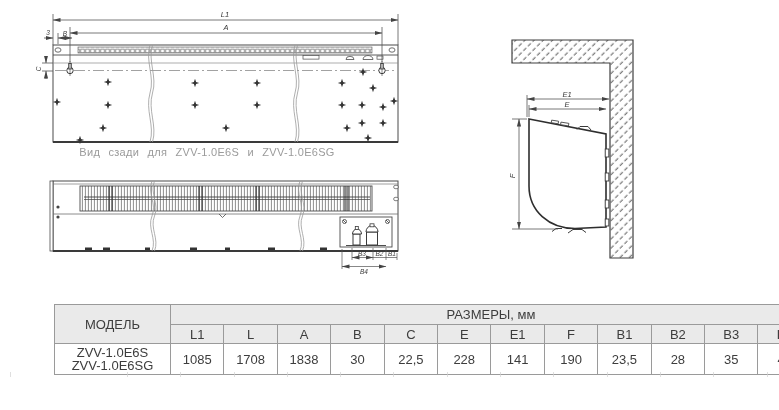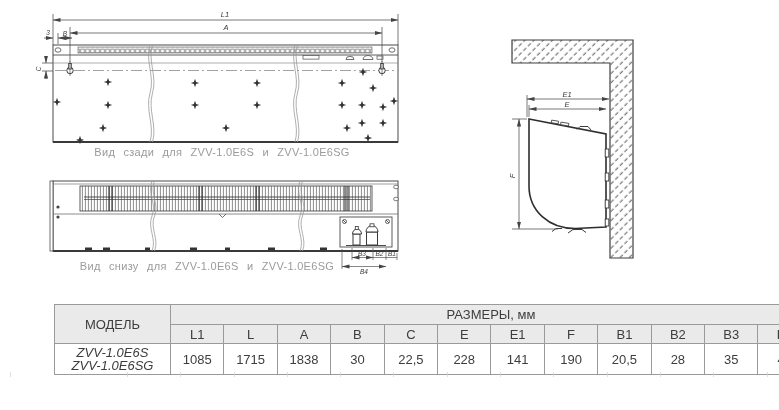--- a/index.html
+++ b/index.html
@@ -1,32 +1,32 @@
 <!DOCTYPE html>
 <html><head>
 <meta charset="utf-8">
 <style>
   html,body{margin:0;padding:0;background:#fff;}
   .page{position:relative;width:779px;height:410px;background:#ffffff;overflow:hidden;
         font-family:"Liberation Sans",sans-serif;border-radius:8px;}
   .drawing-layer{position:absolute;left:0;top:0;}
   .caption{position:absolute;width:270px;text-align:center;font-size:11px;color:#9b9b9b;
            letter-spacing:0.3px;word-spacing:5px;white-space:nowrap;}
-  .caption-rear{left:87px;top:146px;text-align:center;}
+  .caption-rear{left:72px;top:146px;text-align:center;}
   .caption-bottom{left:72px;top:260px;}
 
   .dim-table{position:absolute;left:10px;top:304px;width:758px;border-collapse:collapse;
              table-layout:fixed;font-size:13px;color:#3d3d3d;border:1px solid #7c7c7c;margin-left:44px;}
   .dim-table th,.dim-table td{border:1px solid #9a9a9a;text-align:center;vertical-align:middle;
              font-weight:normal;padding:0;}
   .dim-table .hdr{background:#eaeaea;}
   .dim-table .r1 th{height:19px;}
   .dim-table .r2 th{height:18px;}
   .dim-table .r3 td{height:30px;background:#ffffff;}
-  .model-cell{line-height:13px;font-style:italic;}
+  .model-cell{line-height:13px;}
   .stub-row{position:absolute;left:10px;top:372px;width:758px;height:5px;display:flex;opacity:.7;}
   .stub-row .stub{border-right:1px solid #d2d2d2;flex:0 0 52.3px;}
   .stub-row .stub.first{flex:0 0 116px;border-left:1px solid #d2d2d2;}
   text{font-family:"Liberation Sans",sans-serif;}
   .dimlbl{font-size:7.5px;font-style:italic;fill:#3a3a3a;}
   .dimlbl-sm{font-size:6.5px;font-style:italic;fill:#3a3a3a;}
 </style>
 </head>
 <body>
 
@@ -239,21 +239,20 @@
       <g stroke="#555" stroke-width="0.8" fill="none">
         <line x1="512" y1="119" x2="527" y2="119"></line>
         <line x1="512" y1="229" x2="558" y2="229"></line>
         <line x1="519" y1="119" x2="519" y2="229" marker-start="url(#arrS)" marker-end="url(#arrE)"></line>
       </g>
       <text class="dimlbl" x="514.5" y="176" text-anchor="middle" transform="rotate(-90 514.5 176)">F</text>
     </g>
   </svg>
 
   <div class="caption caption-rear">Вид сзади для ZVV-1.0E6S и ZVV-1.0E6SG</div>
-  <div class="caption caption-bottom">Вид снизу для ZVV-1.0E6S и ZVV-1.0E6SG</div>
 
   <table class="dim-table">
     <colgroup>
       <col style="width:116px">
       <col>
         <col>
         <col>
         <col>
         <col>
         <col>
@@ -282,28 +281,28 @@
       <th class="hdr">B2</th>
       <th class="hdr">B3</th>
       <th class="hdr">B4</th>
     </tr>
     <tr class="r3">
       <td class="model-cell">
         <div>ZVV-1.0E6S</div>
         <div>ZVV-1.0E6SG</div>
       </td>
       <td>1085</td>
-      <td>1715</td>
+      <td>1708</td>
       <td>1838</td>
       <td>30</td>
       <td>22,5</td>
       <td>228</td>
       <td>141</td>
       <td>190</td>
-      <td>20,5</td>
+      <td>23,5</td>
       <td>28</td>
       <td>35</td>
       <td>42</td>
     </tr>
   </tbody>
     </table>
 
   <div class="stub-row">
     <div class="stub first"></div>
     <div class="stub"></div>

